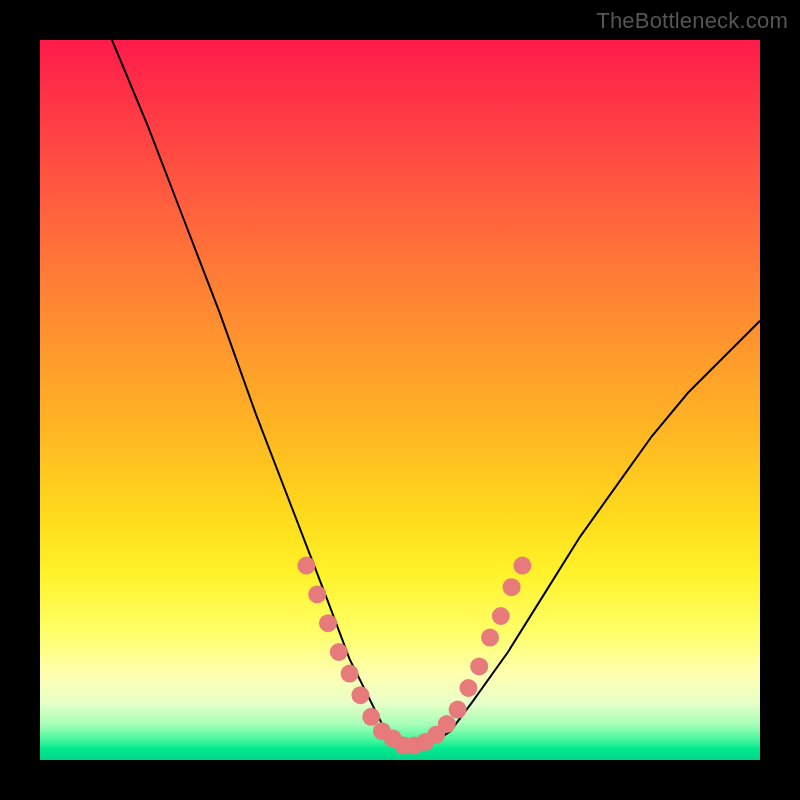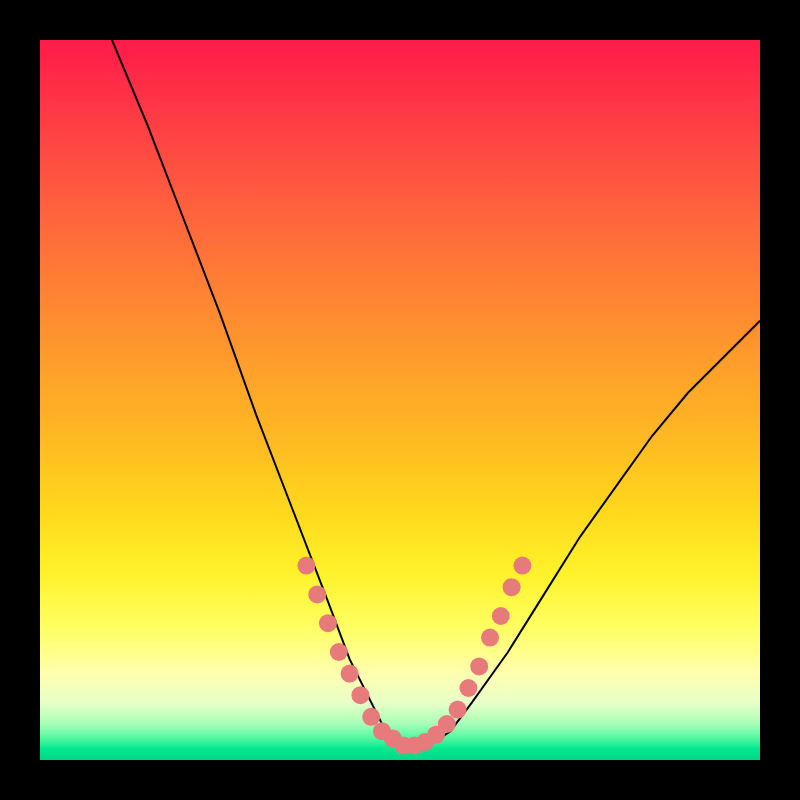--- a/index.html
+++ b/index.html
@@ -54,20 +54,21 @@
     left: 0;
     top: 0;
     width: 720px;
     height: 720px;
   }
 </style>
 </head>
 <body>
 
 <div class="container">
+  <div class="watermark">TheBottleneck.com</div>
   <div class="plot-area">
     <svg class="curve" viewBox="0 0 720 720">
       <g id="curve-path">
           <path d="M72.0 0.0 L108.0 86.4 L144.0 180.0 L180.0 273.6 L216.0 374.4 L252.0 468.0 L288.0 561.6 L309.6 619.2 L331.2 662.4 L345.6 691.2 L360.0 705.6 L374.4 709.2 L388.8 705.6 L410.4 691.2 L432.0 662.4 L468.0 612.0 L504.0 554.4 L540.0 496.8 L576.0 446.4 L612.0 396.0 L648.0 352.8 L684.0 316.8 L720.0 280.8" fill="none" stroke="#000" stroke-width="2"></path>
         </g>
       <g id="marker-dots">
           <circle cx="266.4" cy="525.6" r="9" fill="#e77b7b"></circle>
           <circle cx="277.2" cy="554.4" r="9" fill="#e77b7b"></circle>
           <circle cx="288.0" cy="583.2" r="9" fill="#e77b7b"></circle>
           <circle cx="298.8" cy="612.0" r="9" fill="#e77b7b"></circle>

